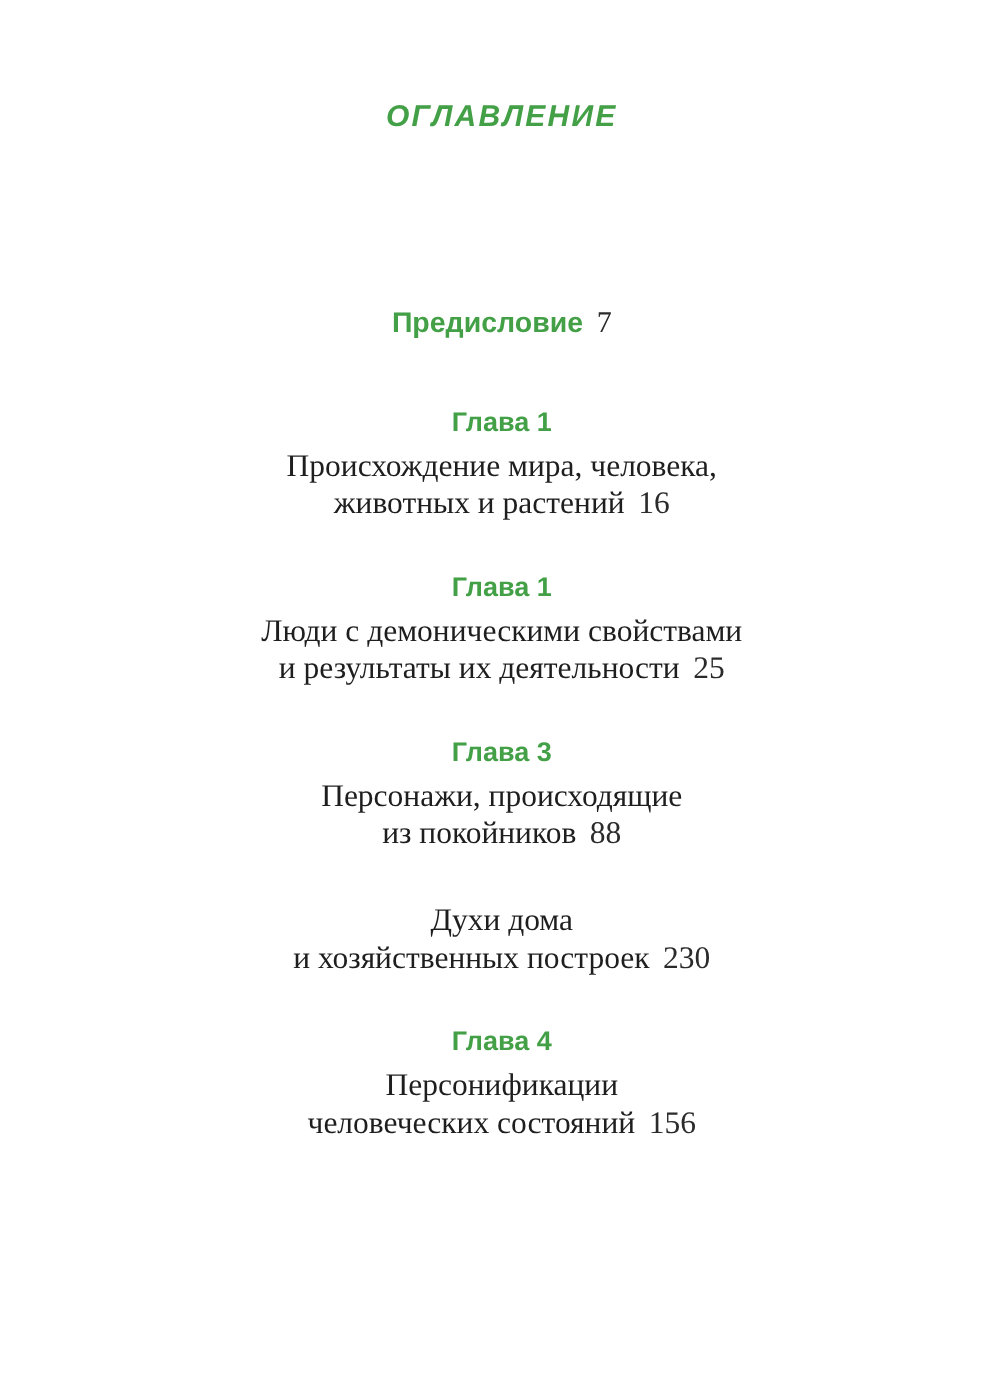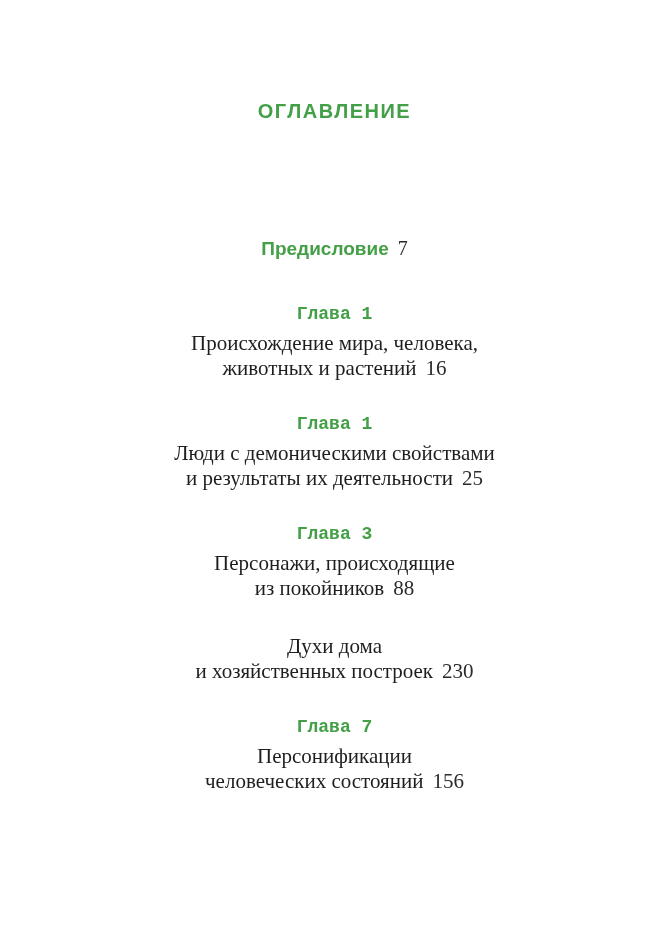--- a/index.html
+++ b/index.html
@@ -14,27 +14,28 @@
     height: 930px;
     margin: 0 auto;
     background: #ffffff;
     overflow: hidden;
     text-align: center;
     font-family: "Liberation Serif", serif;
     color: #1e1e1e;
   }
   .page-title {
     margin: 0;
-    padding-top: 99px;
+    padding-top: 66px;
     font-family: "Liberation Sans", sans-serif;
     font-weight: 700;
     font-size: 20px;
     line-height: 24px;
     letter-spacing: 1.5px;
     color: #43a047;
+    font-style: italic;
   }
   .preface {
     margin-top: 113px;
     font-size: 20px;
     line-height: 24px;
   }
   .preface-label {
     font-family: "Liberation Sans", sans-serif;
     font-weight: 700;
     font-size: 19px;
@@ -44,21 +45,21 @@
     font-family: "Liberation Serif", serif;
     color: #2b2b2b;
     margin-left: 9px;
     font-feature-settings: "onum";
   }
   .preface .pagenum { font-size: 20px; }
   .chapter { margin-top: 33px; }
   .chapter.first { margin-top: 43px; }
   .chapter-heading {
     margin: 0;
-    font-family: Liberation Mono, monospace;
+    font-family: Liberation Sans, sans-serif;
     font-weight: 700;
     font-size: 18px;
     line-height: 20px;
     color: #43a047;
   }
   .chapter-title {
     margin: 7px 0 0 0;
     font-size: 21px;
     line-height: 25px;
     color: #1e1e1e;
@@ -88,17 +89,17 @@
   <section class="chapter">
     <h2 class="chapter-heading">Глава 3</h2>
     <p class="chapter-title"><span>Персонажи, происходящие</span><br><span>из покойников</span><span class="pagenum">88</span></p>
   </section>
 
   <section class="chapter">
     <p class="chapter-title"><span>Духи дома</span><br><span>и хозяйственных построек</span><span class="pagenum">230</span></p>
   </section>
 
   <section class="chapter">
-    <h2 class="chapter-heading">Глава 7</h2>
+    <h2 class="chapter-heading">Глава 4</h2>
     <p class="chapter-title"><span>Персонификации</span><br><span>человеческих состояний</span><span class="pagenum">156</span></p>
   </section>
 
 </div>
 
 </body></html>

